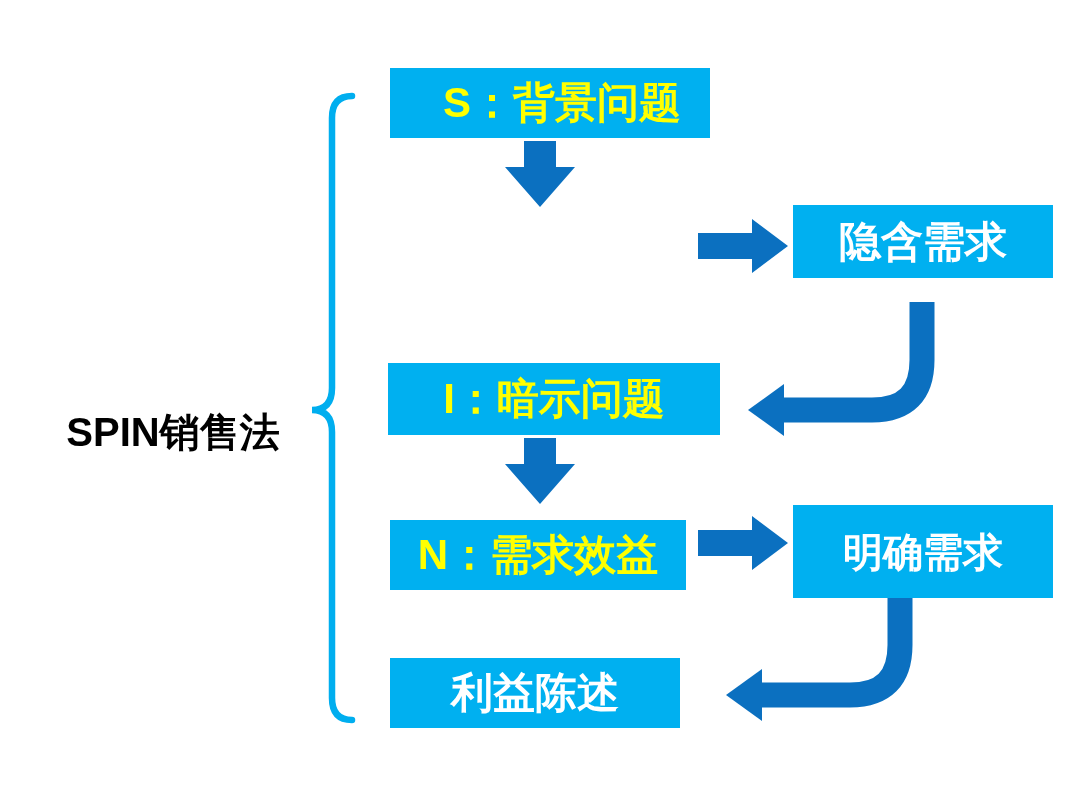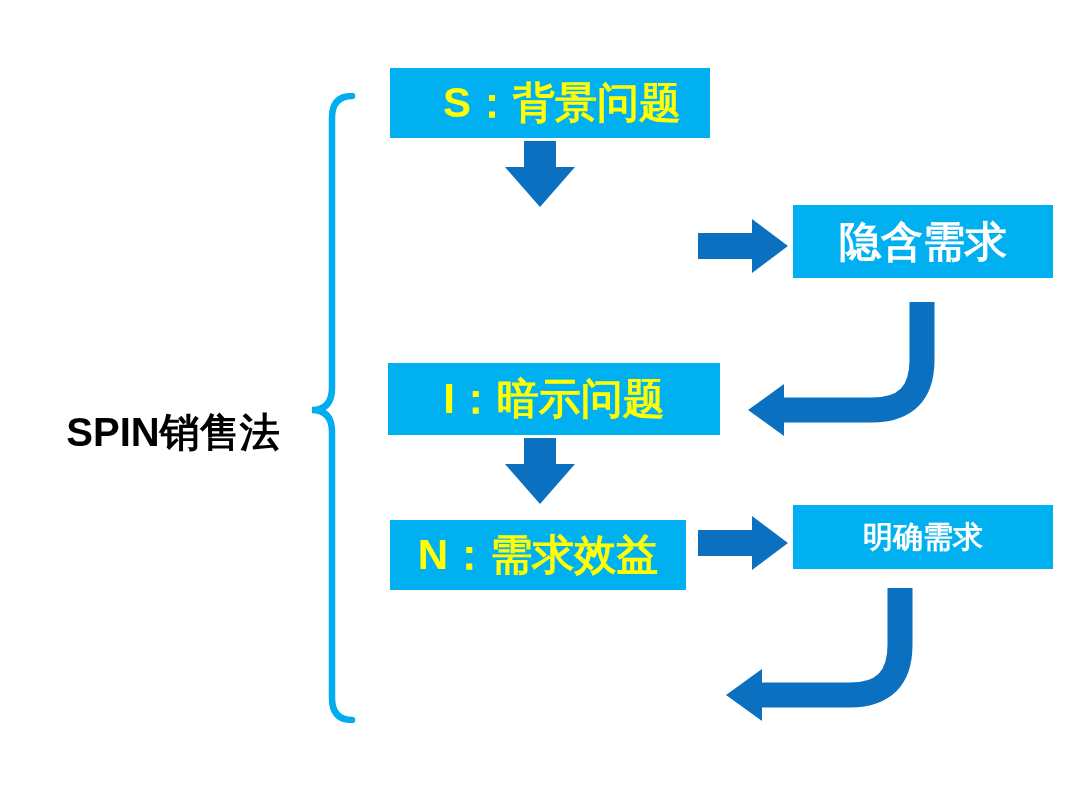--- a/index.html
+++ b/index.html
@@ -49,21 +49,21 @@
 
   
   .node-s        { left: 390px; top:  68px; width: 296px; height: 70px; font-size: 42px; padding-left: 24px; }
   .node-p        { left: 390px; top: 214px; width: 296px; height: 70px; font-size: 42px; }
   .node-i        { left: 388px; top: 363px; width: 332px; height: 72px; font-size: 42px; }
   .node-n        { left: 390px; top: 512px; width: 296px; height: 70px; font-size: 42px; margin-top: 8px; }
   .node-benefit  { left: 390px; top: 658px; width: 290px; height: 70px; font-size: 42px; }
 
   
   .node-implied  { left: 793px; top: 205px; width: 260px; height: 73px; font-size: 42px; }
-  .node-explicit { left: 793px; top: 505px; width: 260px; height: 64px; font-size: 30px; }
+  .node-explicit { left: 793px; top: 505px; width: 260px; height: 93px; font-size: 40px; }
 
   .brace-path {
     fill: none;
     stroke-width: 6.5;
     stroke-linecap: round;
   }
   .elbow-path {
     fill: none;
     stroke-width: 25;
     stroke-linejoin: round;
@@ -113,14 +113,17 @@
   </div>
 
   <div class="node node-n">
     <span class="node-label label-yellow">N：需求效益</span>
   </div>
 
   <div class="node node-explicit">
     <span class="node-label label-white">明确需求</span>
   </div>
 
+  <div class="node node-benefit">
+    <span class="node-label label-white">利益陈述</span>
+  </div>
 
 </div>
 
 </body></html>

